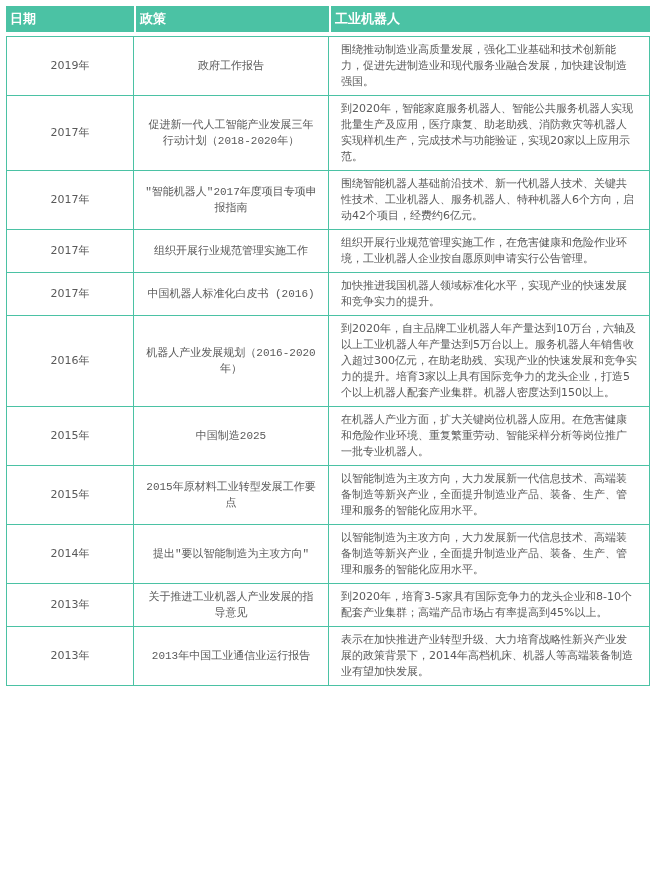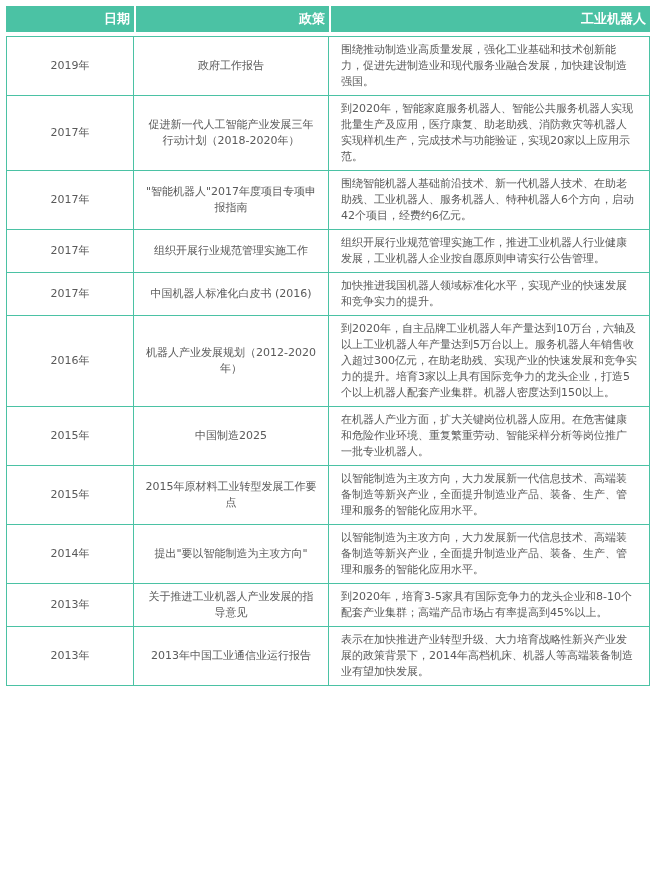--- a/index.html
+++ b/index.html
@@ -26,42 +26,42 @@
   col.c-policy{width:195px;}
   col.c-content{width:321px;}
 
   thead th{
     background:var(--accent);
     color:var(--header-text);
     font-size:13px;
     font-weight:bold;
     height:30px;
     padding:0 4px;
-    text-align:right;
+    text-align:left;
     vertical-align:middle;
     border-left:2px solid #ffffff;
     border-bottom:4px solid #ffffff;
   }
   thead th:first-child{border-left:none;}
 
   tbody td{
     border-right:1px solid var(--accent);
     border-bottom:1px solid var(--accent);
     color:var(--body-text);
     font-size:11px;
     line-height:16px;
     vertical-align:middle;
     padding:5px 10px;
     word-break:break-all;
   }
   tbody tr td:first-child{border-left:1px solid var(--accent);text-align:center;}
   tbody tr:first-child td{border-top:1px solid var(--accent);}
 
   td.date{text-align:center;}
-  td.policy{text-align:center;padding:5px 10px;}
+  td.policy{text-align:center;padding:5px 10px;font-family:Liberation Mono, monospace;}
   td.content{text-align:left;padding:5px 12px;}
 </style>
 </head>
 <body>
 
 <div class="page">
   <table class="policy-table">
     <colgroup>
       <col class="c-date">
       <col class="c-policy">
@@ -83,38 +83,38 @@
 
   <tr>
     <td class="date">2017年</td>
     <td class="policy">促进新一代人工智能产业发展三年行动计划（2018-2020年）</td>
     <td class="content">到2020年，智能家庭服务机器人、智能公共服务机器人实现批量生产及应用，医疗康复、助老助残、消防救灾等机器人实现样机生产，完成技术与功能验证，实现20家以上应用示范。</td>
   </tr>
 
   <tr>
     <td class="date">2017年</td>
     <td class="policy">"智能机器人"2017年度项目专项申报指南</td>
-    <td class="content">围绕智能机器人基础前沿技术、新一代机器人技术、在助老助残、工业机器人、服务机器人、特种机器人6个方向，启动42个项目，经费约6亿元。</td>
+    <td class="content">围绕智能机器人基础前沿技术、新一代机器人技术、关键共性技术、工业机器人、服务机器人、特种机器人6个方向，启动42个项目，经费约6亿元。</td>
   </tr>
 
   <tr>
     <td class="date">2017年</td>
     <td class="policy">组织开展行业规范管理实施工作</td>
-    <td class="content">组织开展行业规范管理实施工作，推进工业机器人行业健康发展，工业机器人企业按自愿原则申请实行公告管理。</td>
+    <td class="content">组织开展行业规范管理实施工作，在危害健康和危险作业环境，工业机器人企业按自愿原则申请实行公告管理。</td>
   </tr>
 
   <tr>
     <td class="date">2017年</td>
     <td class="policy">中国机器人标准化白皮书 (2016)</td>
     <td class="content">加快推进我国机器人领域标准化水平，实现产业的快速发展和竞争实力的提升。</td>
   </tr>
 
   <tr>
     <td class="date">2016年</td>
-    <td class="policy">机器人产业发展规划（2012-2020年）</td>
+    <td class="policy">机器人产业发展规划（2016-2020年）</td>
     <td class="content">到2020年，自主品牌工业机器人年产量达到10万台，六轴及以上工业机器人年产量达到5万台以上。服务机器人年销售收入超过300亿元，在助老助残、实现产业的快速发展和竞争实力的提升。培育3家以上具有国际竞争力的龙头企业，打造5个以上机器人配套产业集群。机器人密度达到150以上。</td>
   </tr>
 
   <tr>
     <td class="date">2015年</td>
     <td class="policy">中国制造2025</td>
     <td class="content">在机器人产业方面，扩大关键岗位机器人应用。在危害健康和危险作业环境、重复繁重劳动、智能采样分析等岗位推广一批专业机器人。</td>
   </tr>
 
   <tr>

